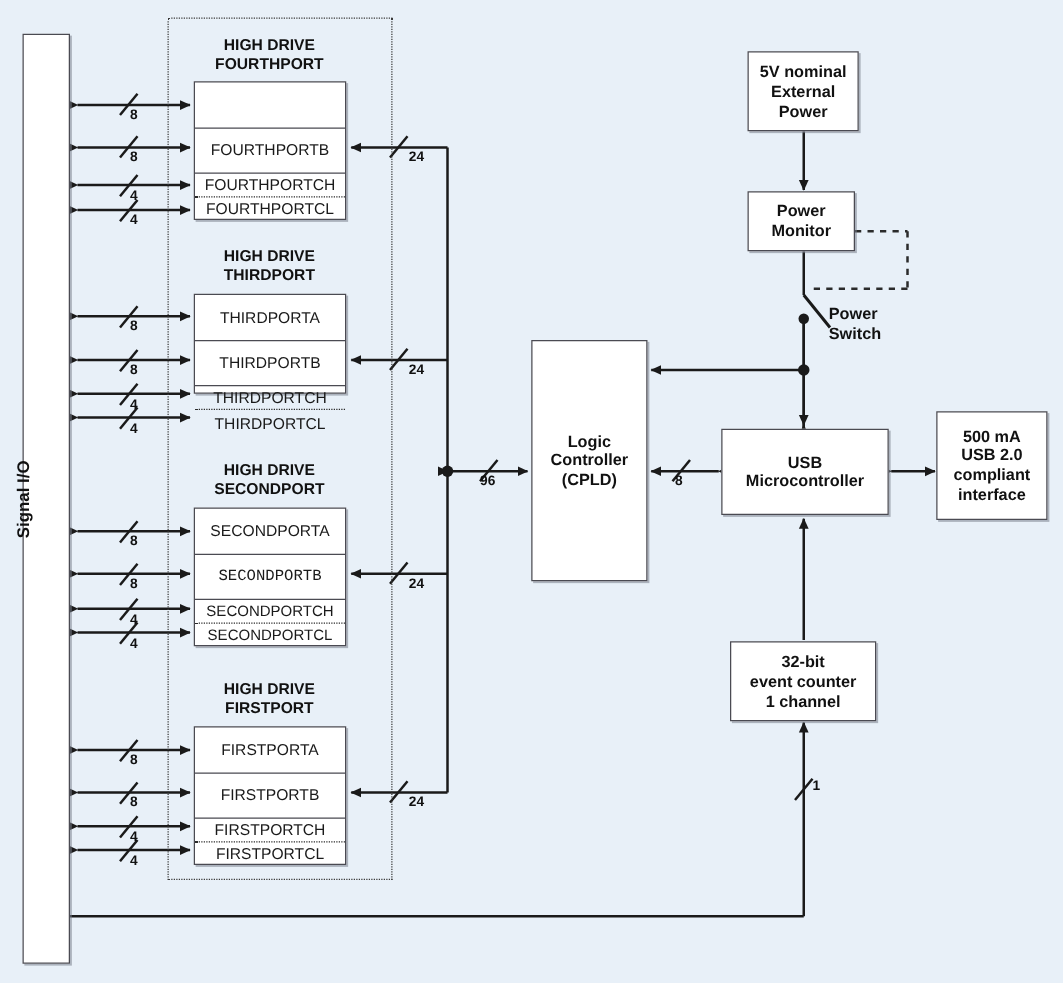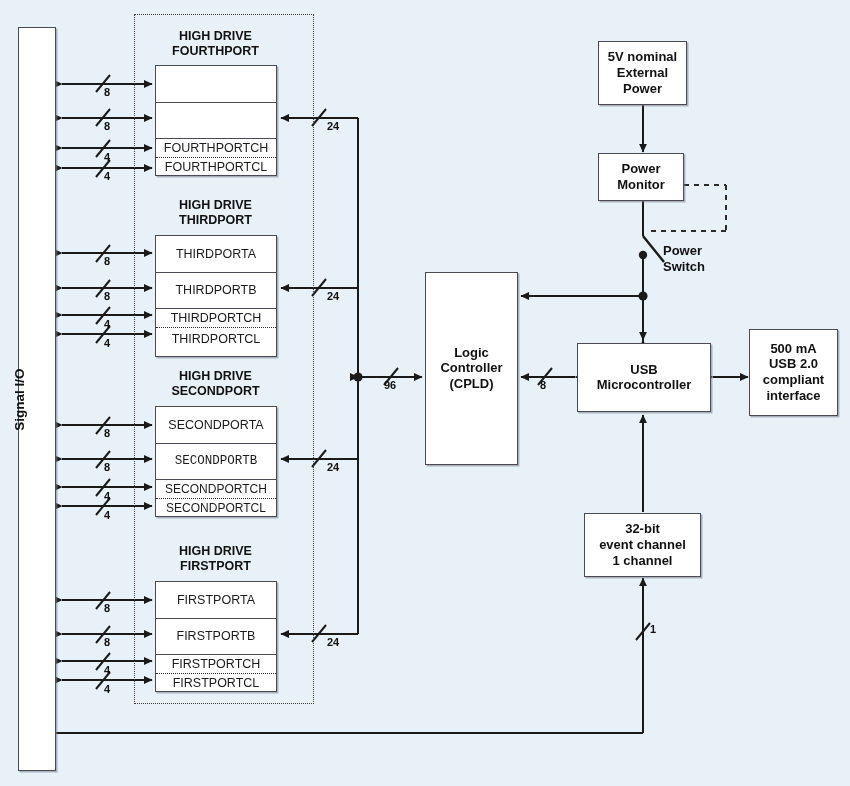--- a/index.html
+++ b/index.html
@@ -150,20 +150,23 @@
 
   <div class="dashbox" style="left:134px;top:14px;width:180px;height:690px;"></div>
 
   <div>
     <div class="grouptitle" style="left:148px;top:29px;width:135px;">
       <div>HIGH DRIVE</div>
       <div>FOURTHPORT</div>
     </div>
     <div class="portgroup" style="left:155px;top:65px;width:122px;height:111px;">
       <div class="rowsep" style="top:36px;"></div>
+      <div class="portrow" style="top:36px;height:36px;">
+          <span>FOURTHPORTB</span>
+        </div>
       <div class="rowsep" style="top:72px;"></div>
       <div class="portrow" style="top:72px;height:19px;">
           <span>FOURTHPORTCH</span>
         </div>
       <div class="rowsep dotted" style="top:91px;"></div>
       <div class="portrow" style="top:91px;height:19px;">
           <span>FOURTHPORTCL</span>
         </div>
     </div>
     <div class="slashnum" style="left:104px;top:86px;">8</div>
@@ -171,21 +174,21 @@
     <div class="slashnum" style="left:104px;top:151px;">4</div>
     <div class="slashnum" style="left:104px;top:170px;">4</div>
     <div class="slashnum" style="left:327px;top:120px;">24</div>
   </div>
 
   <div>
     <div class="grouptitle" style="left:148px;top:198px;width:135px;">
       <div>HIGH DRIVE</div>
       <div>THIRDPORT</div>
     </div>
-    <div class="portgroup" style="left:155px;top:235px;width:122px;height:122px;">
+    <div class="portgroup" style="left:155px;top:235px;width:122px;height:80px;">
       <div class="portrow" style="top:0px;height:36px;">
           <span>THIRDPORTA</span>
         </div>
       <div class="rowsep" style="top:36px;"></div>
       <div class="portrow" style="top:36px;height:36px;">
           <span>THIRDPORTB</span>
         </div>
       <div class="rowsep" style="top:72px;"></div>
       <div class="portrow" style="top:72px;height:19px;">
           <span>THIRDPORTCH</span>
@@ -304,20 +307,20 @@
   </div>
 
   <div class="freetext" style="left:663px;top:243px;">
     <div>Power</div>
     <div>Switch</div>
   </div>
 
   <div class="box" style="left:584px;top:513px;width:117px;height:64px;">
     <div class="boxtext">
       <div>32-bit</div>
-      <div>event channel</div>
+      <div>event counter</div>
       <div>1 channel</div>
     </div>
   </div>
 
   <div class="slashnum" style="left:650px;top:623px;">1</div>
 
 </div>
 
 </body></html>

